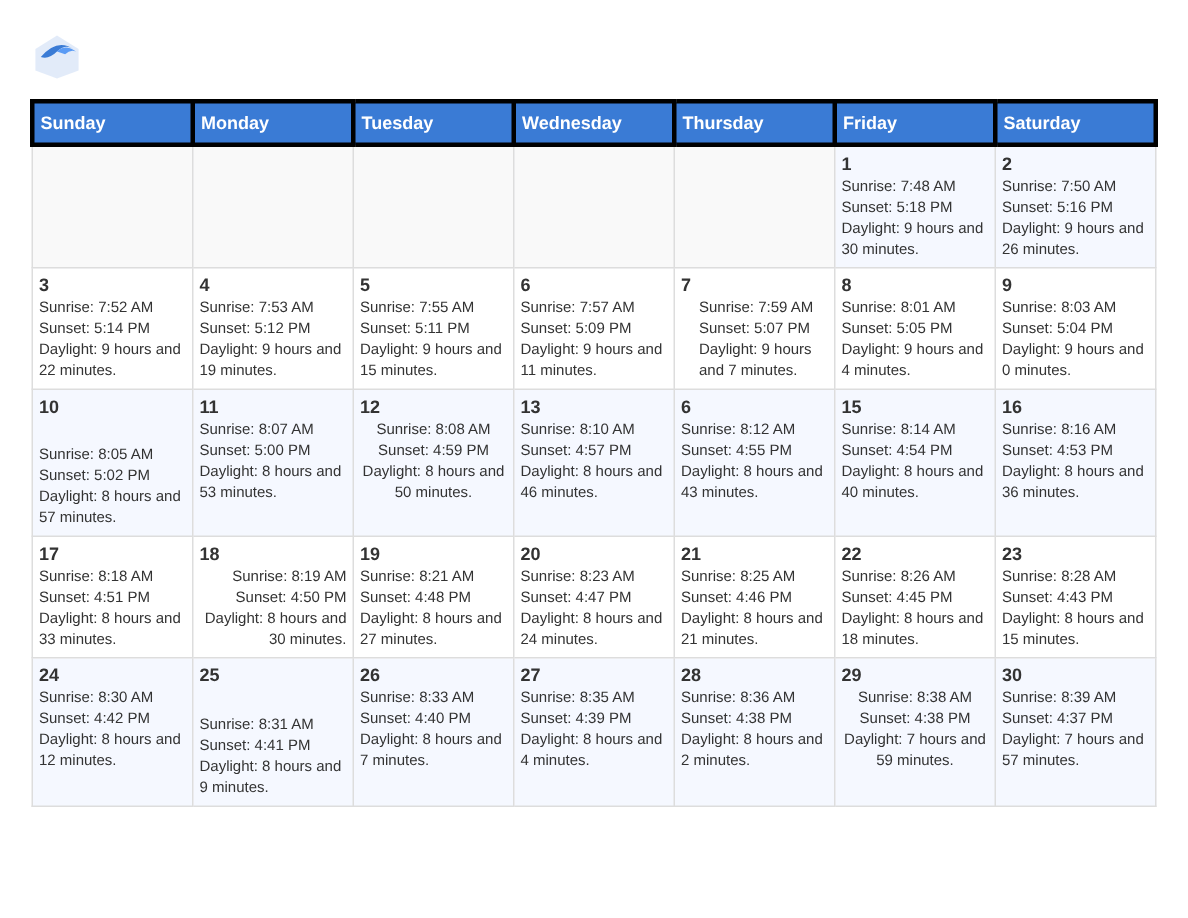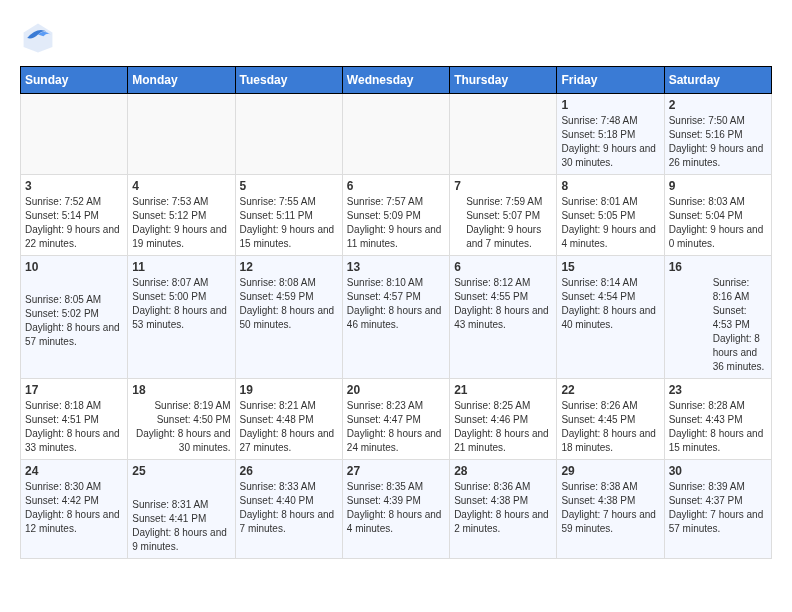--- a/index.html
+++ b/index.html
@@ -54,21 +54,21 @@
     }
     thead tr {
       background-color: #3a7bd5;
     }
     thead th {
       color: #fff;
       font-size: 12px;
       font-weight: bold;
       padding: 6px 4px;
       text-align: left;
-      border: 1px solid #000000;
+      border: 3px solid #000000;
     }
     tbody tr {
       vertical-align: top;
     }
     tbody tr:nth-child(odd) {
       background-color: #f5f8ff;
     }
     tbody tr:nth-child(even) {
       background-color: #fff;
     }
@@ -199,21 +199,21 @@
 Daylight: 8 hours and 57 minutes.</div>
         </td>
         <td>
           <span class="day-number">11</span>
           <div class="day-info" style="white-space: pre-line;">Sunrise: 8:07 AM
 Sunset: 5:00 PM
 Daylight: 8 hours and 53 minutes.</div>
         </td>
         <td>
           <span class="day-number">12</span>
-          <div class="day-info" style="white-space: pre-line;">Sunrise: 8:08 AM
+          <div class="day-info" style="white-space: pre-line; text-align: center;">Sunrise: 8:08 AM
 Sunset: 4:59 PM
 Daylight: 8 hours and 50 minutes.</div>
         </td>
         <td>
           <span class="day-number">13</span>
           <div class="day-info" style="white-space: pre-line;">Sunrise: 8:10 AM
 Sunset: 4:57 PM
 Daylight: 8 hours and 46 minutes.</div>
         </td>
         <td>
@@ -223,21 +223,21 @@
 Daylight: 8 hours and 43 minutes.</div>
         </td>
         <td>
           <span class="day-number">15</span>
           <div class="day-info" style="white-space: pre-line;">Sunrise: 8:14 AM
 Sunset: 4:54 PM
 Daylight: 8 hours and 40 minutes.</div>
         </td>
         <td>
           <span class="day-number">16</span>
-          <div class="day-info" style="white-space: pre-line; margin-left: 44px;">Sunrise: 8:16 AM
+          <div class="day-info" style="white-space: pre-line;">Sunrise: 8:16 AM
 Sunset: 4:53 PM
 Daylight: 8 hours and 36 minutes.</div>
         </td>
       </tr>
       <tr>
         <td>
           <span class="day-number">17</span>
           <div class="day-info" style="white-space: pre-line;">Sunrise: 8:18 AM
 Sunset: 4:51 PM
 Daylight: 8 hours and 33 minutes.</div>
@@ -305,21 +305,21 @@
 Daylight: 8 hours and 4 minutes.</div>
         </td>
         <td>
           <span class="day-number">28</span>
           <div class="day-info" style="white-space: pre-line;">Sunrise: 8:36 AM
 Sunset: 4:38 PM
 Daylight: 8 hours and 2 minutes.</div>
         </td>
         <td>
           <span class="day-number">29</span>
-          <div class="day-info" style="white-space: pre-line;">Sunrise: 8:38 AM
+          <div class="day-info" style="white-space: pre-line; text-align: center;">Sunrise: 8:38 AM
 Sunset: 4:38 PM
 Daylight: 7 hours and 59 minutes.</div>
         </td>
         <td>
           <span class="day-number">30</span>
           <div class="day-info" style="white-space: pre-line;">Sunrise: 8:39 AM
 Sunset: 4:37 PM
 Daylight: 7 hours and 57 minutes.</div>
         </td>
       </tr>

